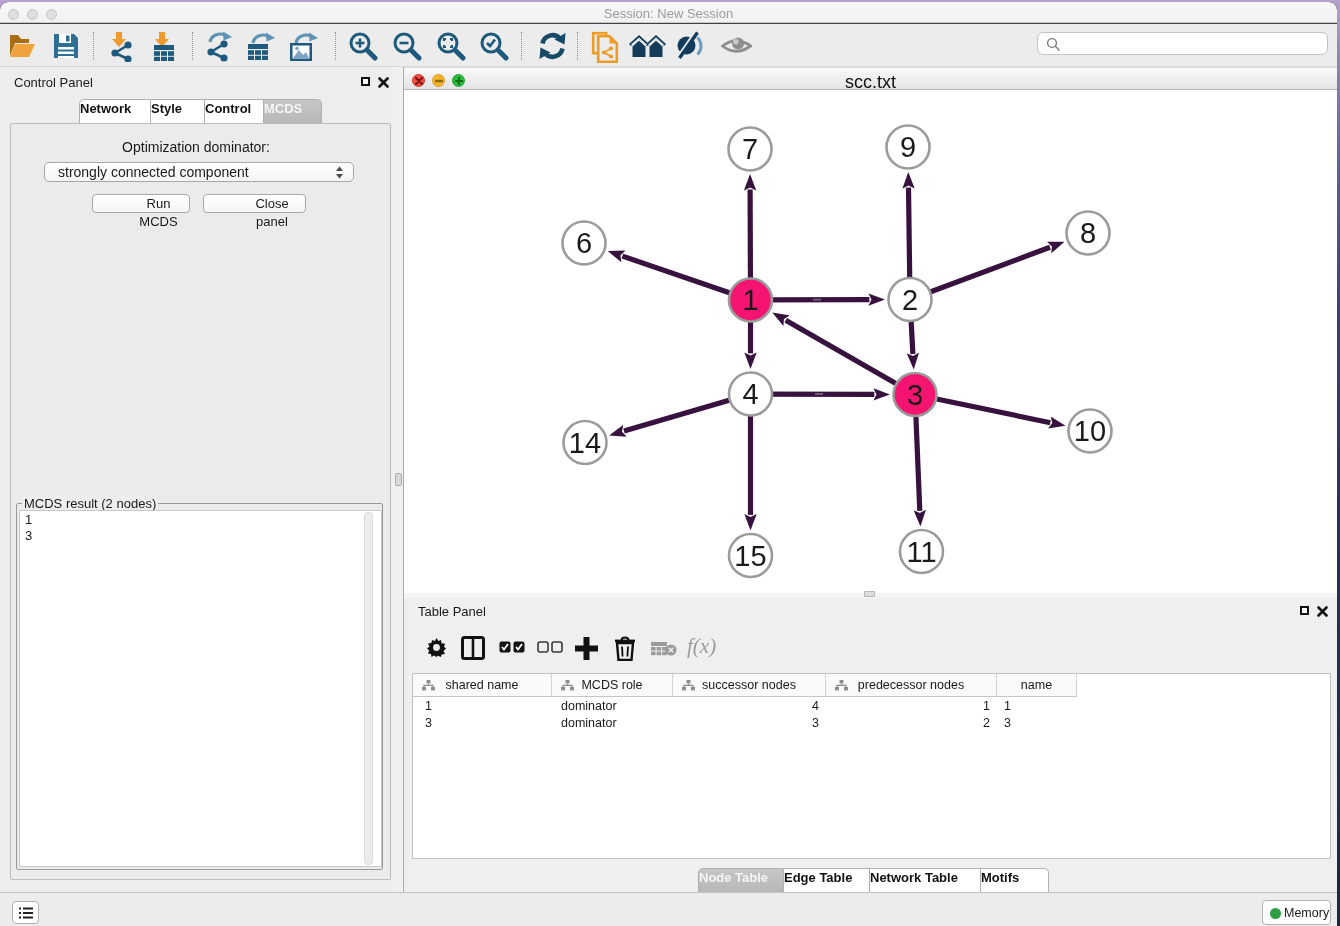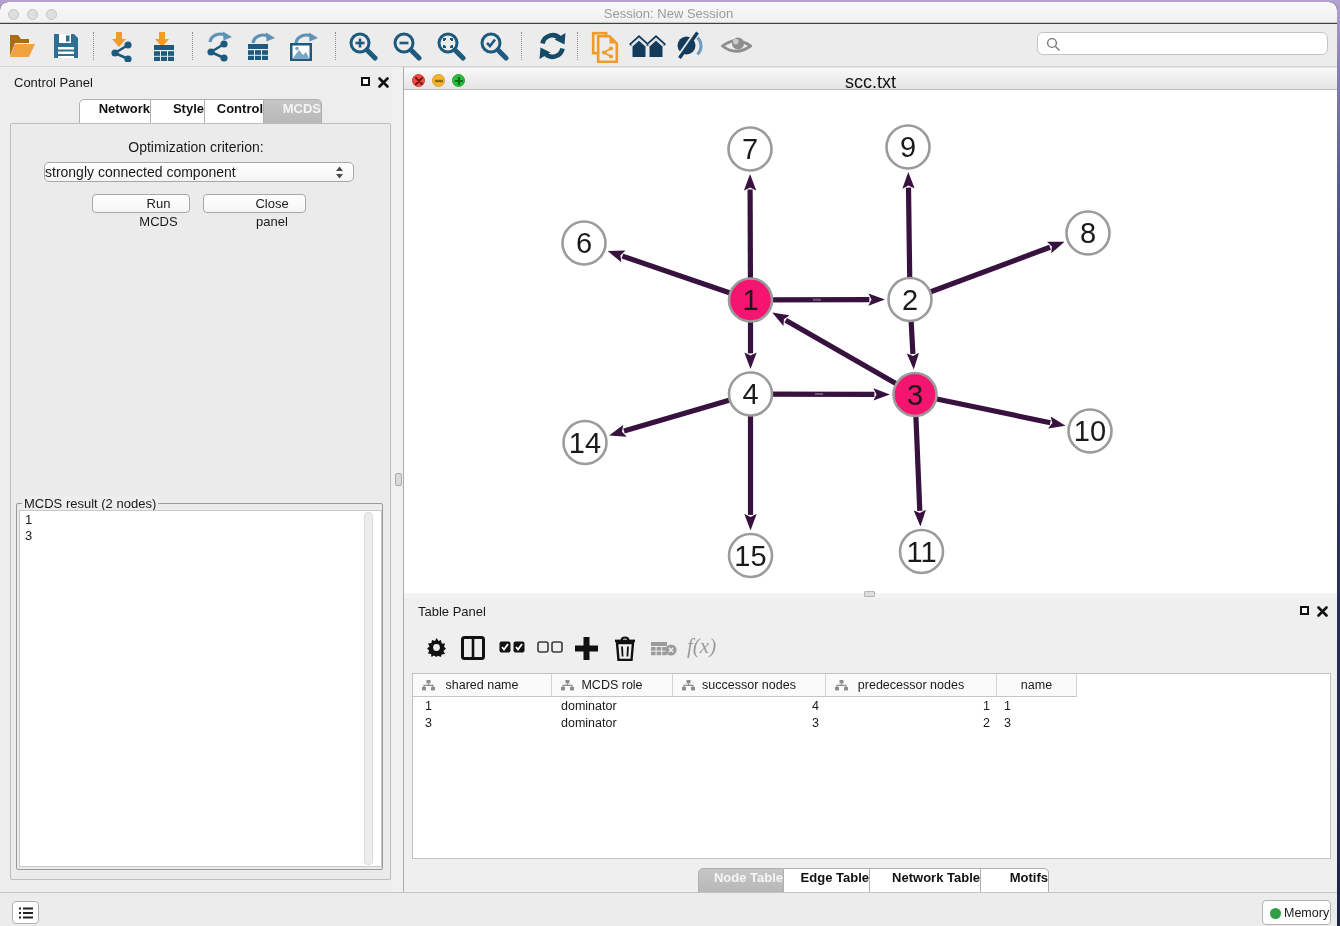--- a/index.html
+++ b/index.html
@@ -20,31 +20,31 @@
 #search { position:absolute; left:1037px; top:8px; width:291px; height:23px;
   background:#fff; border:1px solid #c4c4c4; border-radius:6px; }
 
 #cpanel { position:absolute; left:0; top:65px; width:392px; height:825px; background:#ededed; }
 #splitv { position:absolute; left:392px; top:65px; width:12px; height:825px; background:#f0f0f0; border-right:1px solid #ababab; }
 #splitvh { position:absolute; left:395px; top:471px; width:7px; height:13px; background:#d9d9d9; border:1px solid #ababab; border-radius:2px;}
 .phead { font-size:13px; color:#1a1a1a; }
 .flbtn { position:absolute; width:9px; height:9px; border:2px solid #111; background:#fff; }
 .xbtn { position:absolute; font-size:13px; font-weight:bold; color:#111; }
 .tabs { position:absolute; height:19px; display:flex; }
-.tab { height:37px; line-height:18px; font-size:13px; font-weight:bold; text-align:right;
+.tab { height:37px; line-height:18px; font-size:13px; font-weight:bold; text-align:left;
   background:#fff; border:1px solid #b0b0b0; border-left:none; color:#111; }
 .tab.first { border-left:1px solid #b0b0b0; border-radius:5px 0 0 5px; }
 .tab.last { border-radius:0 5px 5px 0; }
 .tab.sel { background:linear-gradient(#c6c6c6,#b0b0b0); color:#f5f5f5; }
 #tabpane { position:absolute; left:10px; top:56px; width:381px; height:757px;
   background:#ebebeb; border:1px solid #bdbdbd; border-radius:2px; }
 #optlabel { position:absolute; left:0; top:72px; width:100%; text-align:center; font-size:14px; }
 #dropdown { position:absolute; left:44px; top:95px; width:310px; height:20px;
   background:linear-gradient(#ffffff,#f4f4f4); border:1px solid #a8a8a8; border-radius:5px;
-  font-size:14px; line-height:19px; }
+  font-size:14px; line-height:19px; padding-left:13px; }
 .btn { position:absolute; height:19px; background:linear-gradient(#ffffff,#f5f5f5);
   border:1px solid #a8a8a8; border-radius:4px; font-size:13px; text-align:center; line-height:18px;padding-left:35px; }
 #fieldset { position:absolute; left:16px; top:436px; width:367px; height:367px;
   border:1px solid #9a9a9a; border-radius:2px; }
 #fslegend { position:absolute; left:5px; top:-8px; background:#ededed; padding:0 2px; font-size:13px; }
 #fsinner { position:absolute; left:2px; top:6px; width:363px; height:357px; background:#fff; border:1px solid #c9c9c9; }
 
 #netwin { position:absolute; left:404px; top:65px; width:933px; height:526px; background:#fff; }
 #nettitle { position:absolute; left:0; top:0; width:933px; height:23px;
   background:linear-gradient(#f9f9f9,#e4e4e4); border-bottom:1px solid #b9b9b9; border-top:1px solid #e0e0e0;}
@@ -210,21 +210,21 @@
     <svg class="xbtn" style="left:378px;top:10px;position:absolute" width="11" height="11" viewBox="0 0 11 11">
       <path d="M1.5 1.5 L9.5 9.5 M9.5 1.5 L1.5 9.5" stroke="#111" stroke-width="2.6" stroke-linecap="round"></path>
     </svg>
     <div class="tabs" style="left:79px;top:32px">
       <div class="tab first" style="width:72px">Network</div>
       <div class="tab" style="width:54px">Style</div>
       <div class="tab" style="width:59px">Control</div>
       <div class="tab last sel" style="width:58px">MCDS</div>
     </div>
     <div id="tabpane"></div>
-    <div id="optlabel">Optimization criterion:</div>
+    <div id="optlabel">Optimization dominator:</div>
     <div id="dropdown">strongly connected component
       <svg style="position:absolute;right:9px;top:3px" width="9" height="13" viewBox="0 0 9 13">
         <path d="M4.5 0.5 L8 5 L1 5 Z" fill="#4a4a4a"></path>
         <path d="M4.5 12.5 L8 8 L1 8 Z" fill="#4a4a4a"></path>
       </svg>
     </div>
     <div class="btn" style="left:92px;top:127px;width:98px">Run MCDS</div>
     <div class="btn" style="left:203px;top:127px;width:103px">Close panel</div>
     <div id="fieldset">
       <div id="fslegend">MCDS result (2 nodes)</div>

